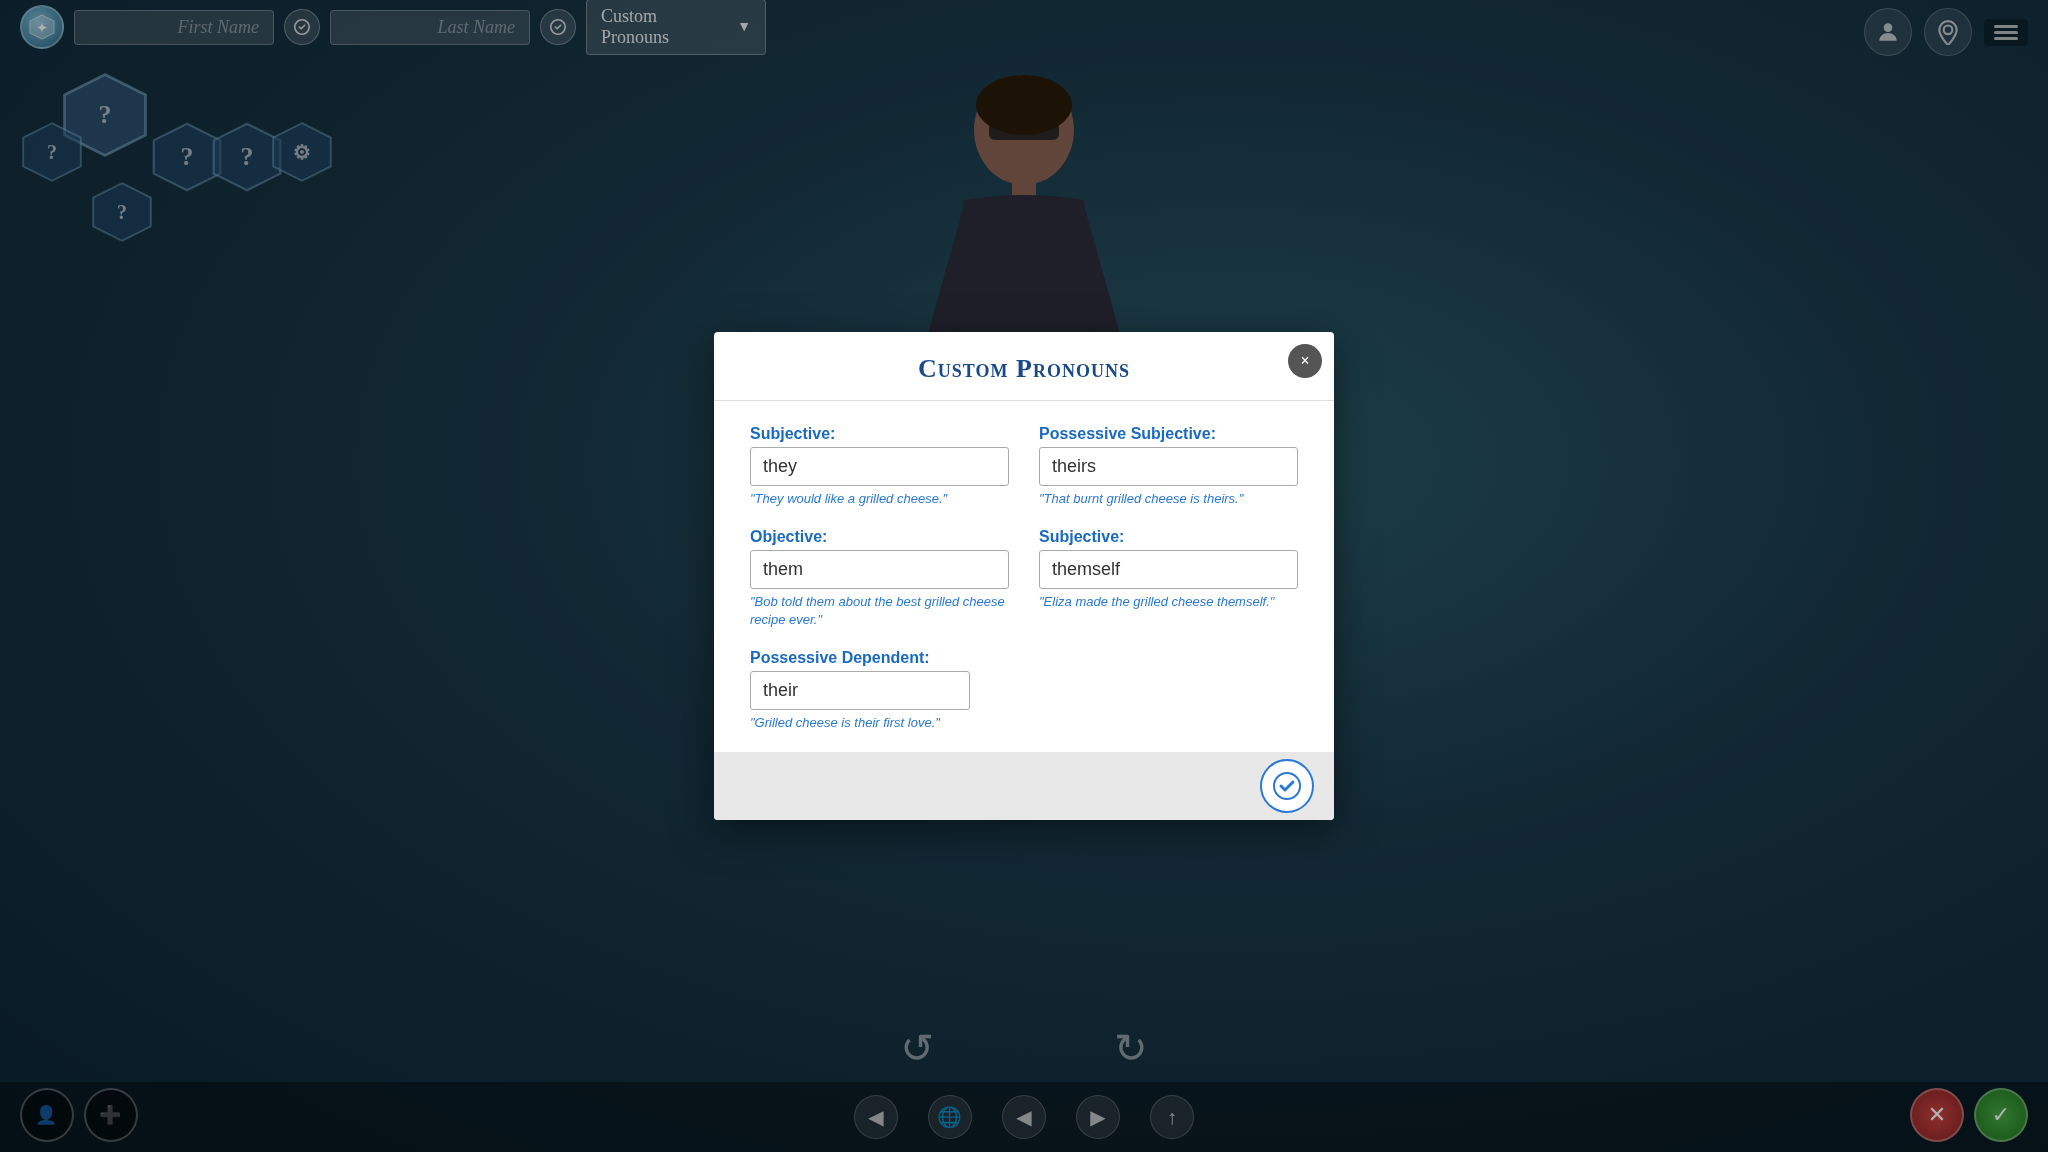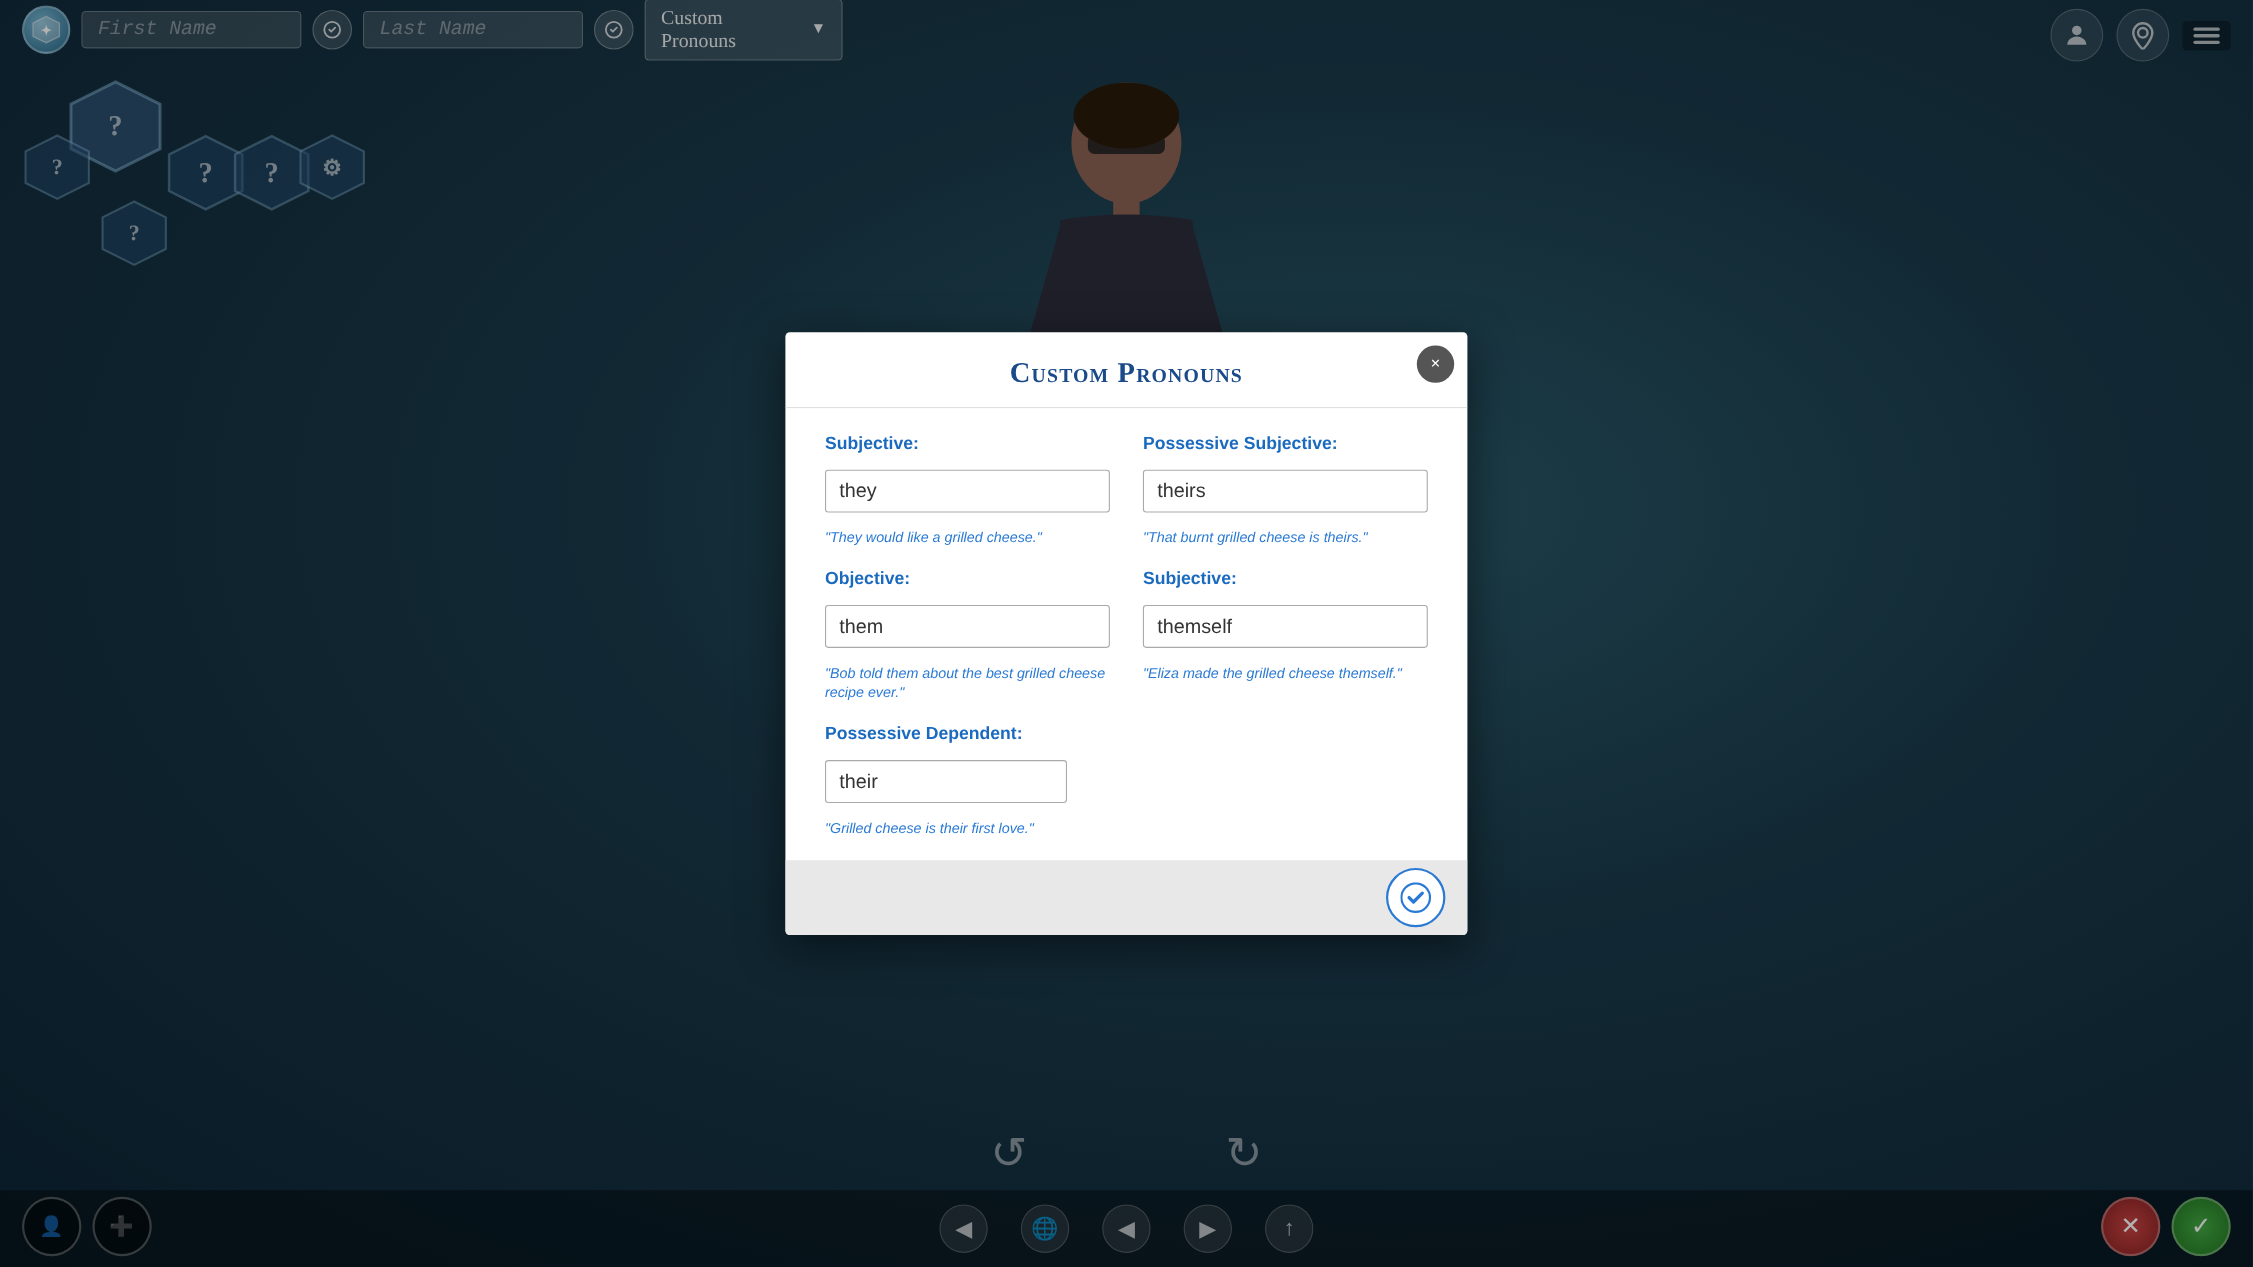--- a/index.html
+++ b/index.html
@@ -50,21 +50,22 @@
     }
 
     .name-input {
       background: rgba(255,255,255,0.15);
       border: 1px solid rgba(255,255,255,0.25);
       border-radius: 4px;
       color: rgba(255,255,255,0.7);
       font-size: 18px;
       padding: 6px 14px;
       width: 200px;
-      font-family: Liberation Mono, monospace;
+      font-family: Liberation Serif, serif;
+      text-align: right;
     }
 
     .name-input::placeholder {
       color: rgba(255,255,255,0.4);
       font-style: italic;
     }
 
     .randomize-btn {
       width: 36px;
       height: 36px;
@@ -312,21 +313,21 @@
     .dialog-body {
       padding: 24px 36px 20px;
       display: grid;
       grid-template-columns: 1fr 1fr;
       gap: 20px 30px;
     }
 
     .pronoun-group {
       display: flex;
       flex-direction: column;
-      gap: 14px;
+      gap: 4px;
     }
 
     .pronoun-label {
       font-size: 16px;
       color: #1a6abf;
       font-weight: bold;
       font-family: Arial, sans-serif;
     }
 
     .pronoun-input {

